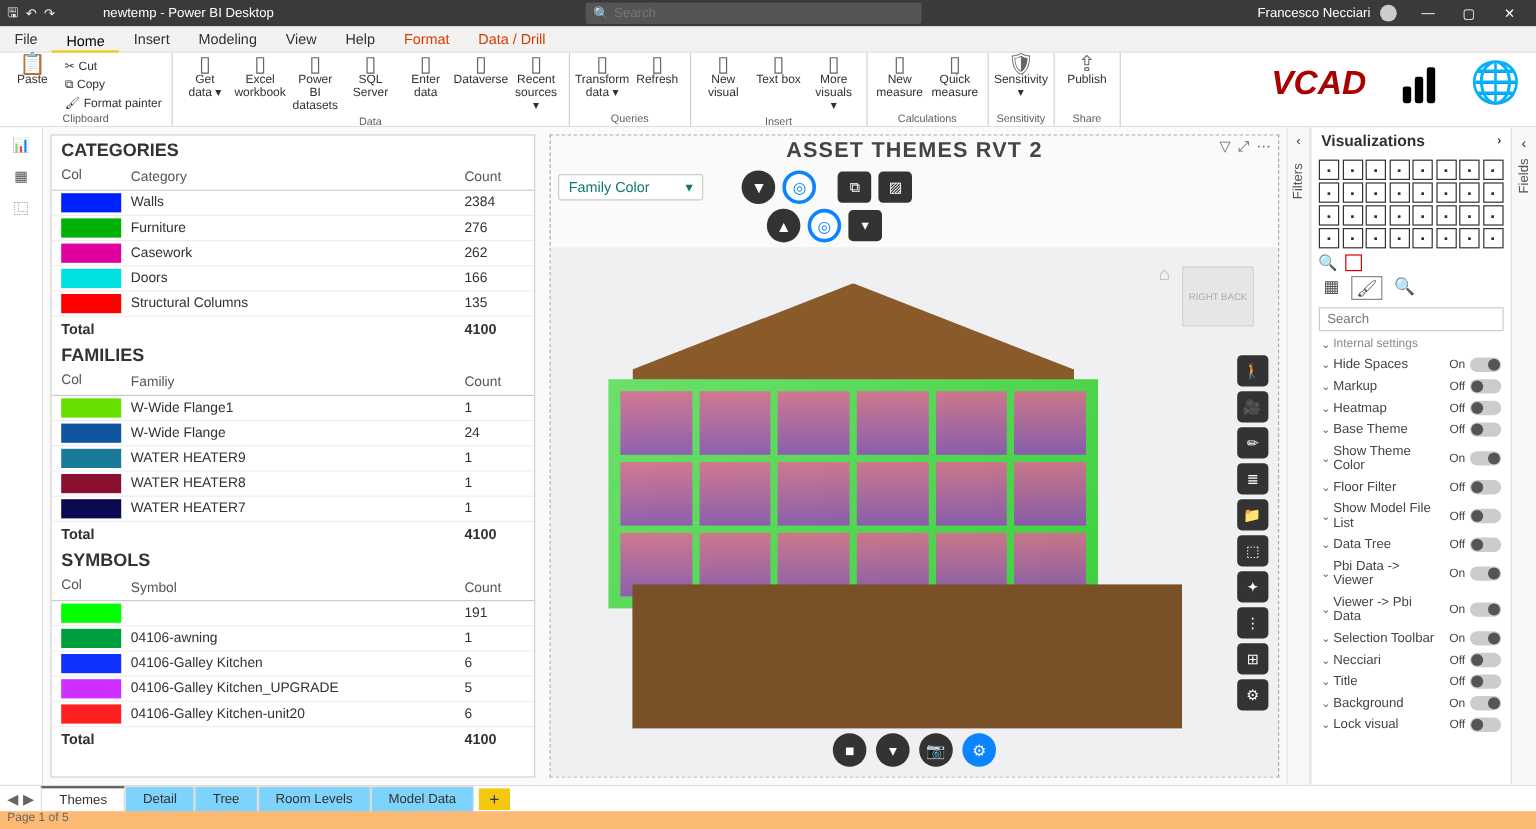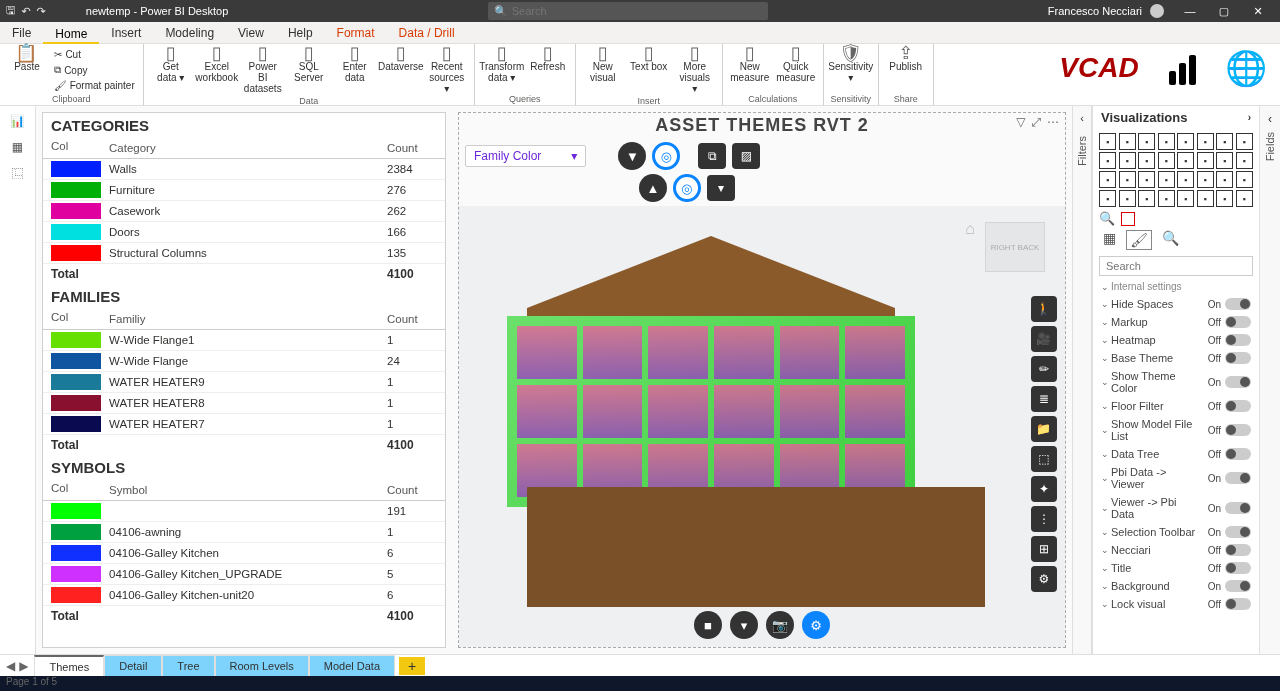--- a/index.html
+++ b/index.html
@@ -149,21 +149,21 @@
 .model-title {
   text-align:center; font-size:18px; font-weight:600;
   letter-spacing:1px; color:#444; padding:2px 0;
 }
 .model-toolbar-top {
   display:flex; gap:6px; align-items:center; padding:4px 6px;
 }
 .dropdown {
   background:#fff; border:1px solid #ccc; border-radius:2px;
   padding:3px 8px; font-size:12px; display:flex; align-items:center;
-  gap:30px; color:#6d28d9;
+  gap:30px; color:#0f766e;
 }
 .tool-btn {
   width:28px; height:28px; border-radius:50%;
   display:flex; align-items:center; justify-content:center;
   color:#fff; cursor:pointer;
   font-size:13px;
 }
 .tool-dark { background:#333; }
 .tool-blue-ring { background:#fff; border:3px solid #0a84ff; color:#0a84ff; }
 .tool-rect {
@@ -277,21 +277,21 @@
   padding:0 14px; line-height:20px; font-size:11px;
   border:1px solid var(--border); border-bottom:none;
   background:#7dd3fc; cursor:pointer;
 }
 .sheet-tab.active { background:#fff; border-top:2px solid #666; }
 .sheet-add {
   width:26px; height:18px; background:var(--accent);
   display:flex; align-items:center; justify-content:center;
   margin-left:4px; cursor:pointer; font-size:14px; color:#333;
 }
-.statusbar { height:15px; font-size:10px; color:#666; padding:0 6px; background:#0f172a; }
+.statusbar { height:15px; font-size:10px; color:#666; padding:0 6px; background:#fdba74; }
 .search-btns { display:flex; gap:6px; padding:0 6px; align-items:center;}
 .search-btns span { font-size:13px; color:#888; cursor:pointer;}
 .search-btns span.box { border:1.5px solid #d00; width:14px; height:14px;}
 </style>
 </head>
 <body>
 
 <div class="titlebar">
   <div class="left-tools">
     <span>🖫</span>

